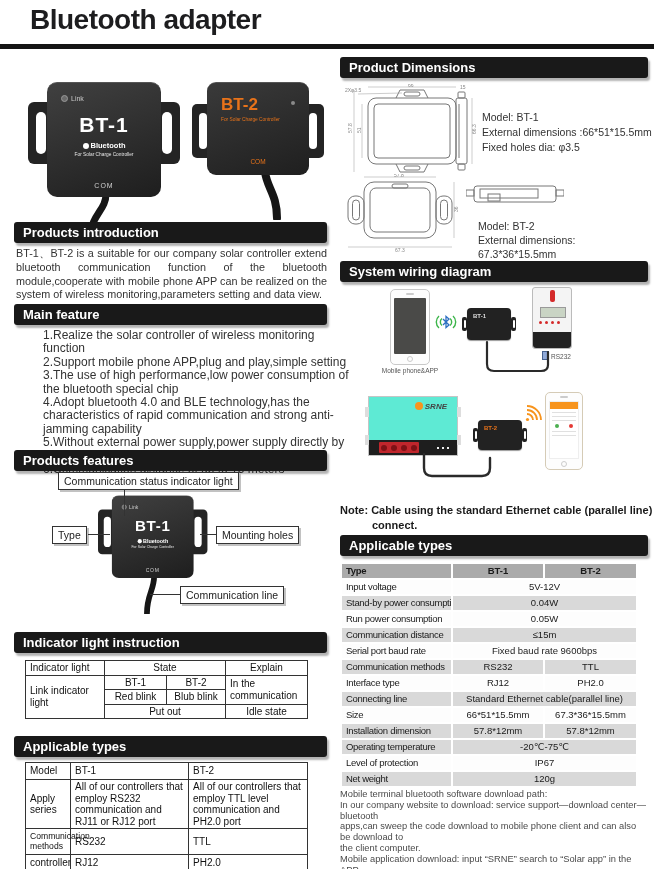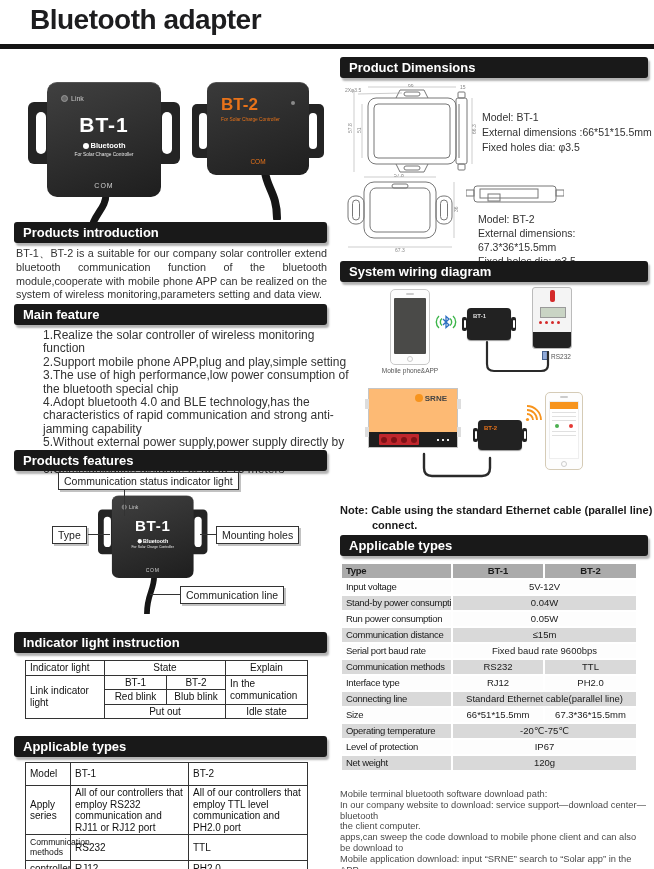--- a/index.html
+++ b/index.html
@@ -52,42 +52,42 @@
   
   .stab{position:absolute;left:340px;top:562px;width:296px;border-collapse:separate;border-spacing:2px;table-layout:fixed;}
   .stab td{font-size:9.5px;padding:1.5px 4px;color:#1a1a1a;line-height:1.1;height:11px;}
   .stab .lab{text-align:left;letter-spacing:-.3px;white-space:nowrap;overflow:hidden;}
   .stab .val{text-align:center;}
   .stab tr.h td{background:#ababab;font-weight:bold;}
   .stab tr.g td{background:#d9d9d9;}
   .stab tr.w td{background:#fdfdfd;}
   
   .dimtext{position:absolute;font-size:10.5px;color:#333;line-height:15px;}
-  .dimtext.small{line-height:14px;}
+  .dimtext.small{line-height:14px;margin-top:7px;}
   
   .wiring{position:absolute;left:340px;top:284px;width:310px;height:218px;}
   .phone1{position:absolute;left:50px;top:5px;width:38px;height:74px;background:#fdfdfd;border:1.5px solid #c9c9c9;border-radius:5px;}
   .scr1{position:absolute;left:3px;right:3px;top:8px;bottom:10px;background:#4a4a48;border-radius:1px;}
   .spk{position:absolute;top:3px;left:50%;margin-left:-4px;width:8px;height:2px;background:#ccc;border-radius:1px;}
   .home{position:absolute;bottom:2px;left:50%;margin-left:-3px;width:6px;height:6px;border:1px solid #ccc;border-radius:50%;box-sizing:border-box;}
   .plabel{position:absolute;left:30px;top:83px;width:80px;text-align:center;font-size:6.5px;color:#555;}
   .btmini{position:absolute;background:#222;border-radius:4px;box-shadow:0 1px 1px rgba(0,0,0,.4);}
   .btmini .e{position:absolute;width:5px;height:14px;background:#222;border-radius:2px;top:50%;margin-top:-7px;}
   .btmini .e i{display:block;width:2px;height:8px;margin:3px auto;background:#fff;border-radius:1px;}
   .btmini .nm{position:absolute;left:6px;top:5px;font-size:6px;font-weight:bold;color:#ddd;}
   .btmini .nm.or{color:#e8731a;}
   .ctrl1{position:absolute;left:192px;top:3px;width:38px;height:60px;background:#f4f4f4;border:1px solid #bbb;border-radius:3px;}
   .ctrl1 .tab{position:absolute;left:50%;margin-left:-2.5px;top:2px;width:5px;height:12px;background:#d42a2a;border-radius:2px;}
   .ctrl1 .lcd{position:absolute;left:50%;margin-left:-12px;top:19px;width:24px;height:9px;background:#c9d4c4;border:1px solid #999;}
   .ctrl1 .btns{position:absolute;top:33px;left:6px;display:flex;gap:3px;}
   .ctrl1 .btns i{width:3px;height:3px;background:#d42a2a;border-radius:50%;}
   .ctrl1 .blk{position:absolute;left:0;right:0;bottom:0;height:16px;background:#222;border-radius:0 0 3px 3px;}
   .rslabel{position:absolute;left:202px;top:67px;font-size:6.5px;color:#555;}
   .plug{display:inline-block;width:5px;height:7px;background:#8fa9d8;border:1px solid #44608f;vertical-align:-1px;margin-right:2px;}
-  .srne{position:absolute;left:28px;top:104px;width:88px;height:58px;background:#fdba74;border:1px solid #c5c5c5;}
+  .srne{position:absolute;left:28px;top:112px;width:88px;height:58px;background:#5eead4;border:1px solid #c5c5c5;font-style:italic;}
   .srne .logo{position:absolute;right:10px;top:5px;font-size:8px;font-weight:bold;color:#444;}
   .srne .flame{display:inline-block;width:8px;height:8px;border-radius:50%;background:#f7941d;vertical-align:-1px;margin-right:2px;}
   .srne .blk{position:absolute;left:0;right:0;bottom:0;height:15px;background:#1e1e1e;}
   .srne .term{position:absolute;left:10px;bottom:2px;width:40px;height:11px;background:#c0262c;border-radius:1px;display:flex;align-items:center;justify-content:space-around;}
   .srne .term i{width:6px;height:6px;border-radius:50%;background:#7e1216;}
   .srne .dots{position:absolute;right:8px;bottom:6px;display:flex;gap:3px;}
   .srne .dots i{width:2px;height:2px;background:#eee;}
   .srne .stab-tab{position:absolute;width:4px;height:10px;background:#ddd;}
   .phone2{position:absolute;left:205px;top:108px;width:36px;height:76px;background:#fdfdfd;border:1.5px solid #d5cbb6;border-radius:5px;}
   .scr2{position:absolute;left:3px;right:3px;top:8px;bottom:10px;background:#fff;border:.5px solid #eee;}
@@ -230,21 +230,21 @@
     </table>
 
   <div class="bar" style="top:736px;"><span>Applicable types</span></div>
   <table class="ltab" style="top:762px;width:282px;">
     <colgroup>
         <col style="width:45px">
         <col style="width:118px">
         <col style="width:119px">
       </colgroup>
     <tbody>
-        <tr style="height:23px;">
+        <tr style="height:17px;">
       <td>Model</td>
       <td>BT-1</td>
       <td>BT-2</td>
     </tr>
     <tr style="height:44px;">
       <td>Apply series</td>
       <td>All of our controllers that employ RS232 communication and RJ11 or RJ12 port</td>
       <td>All of our controllers that employ TTL level communication and PH2.0 port</td>
     </tr>
     <tr style="height:26px;">
@@ -495,36 +495,41 @@
     <tr class="g">
           <td class="lab">Connecting line</td>
           <td class="val" colspan="2">Standard Ethernet cable(parallel line)</td>
         </tr>
     <tr class="w">
           <td class="lab">Size</td>
           <td class="val">66*51*15.5mm</td>
           <td class="val">67.3*36*15.5mm</td>
         </tr>
     <tr class="g">
+          <td class="lab">Installation dimension</td>
+          <td class="val">57.8*12mm</td>
+          <td class="val">57.8*12mm</td>
+        </tr>
+    <tr class="g">
           <td class="lab">Operating temperature</td>
           <td class="val" colspan="2">-20℃-75℃</td>
         </tr>
     <tr class="w">
           <td class="lab">Level of protection</td>
           <td class="val" colspan="2">IP67</td>
         </tr>
     <tr class="g">
           <td class="lab">Net weight</td>
           <td class="val" colspan="2">120g</td>
         </tr>
   </tbody>
     </table>
 
   <div class="dl">
     <div>Mobile terminal bluetooth software download path:</div>
     <div>In our company website to download: service support—download center—bluetooth</div>
+    <div>apps,can sweep the code download to mobile phone client and can also be download to</div>
     <div>the client computer.</div>
-    <div>apps,can sweep the code download to mobile phone client and can also be download to</div>
     <div>Mobile application download: input “SRNE” search to “Solar app” in the APP</div>
 
   </div>
 
 </div>
 
 </body></html>

